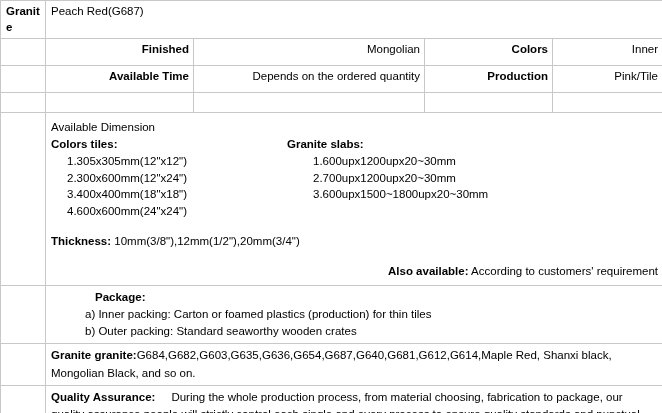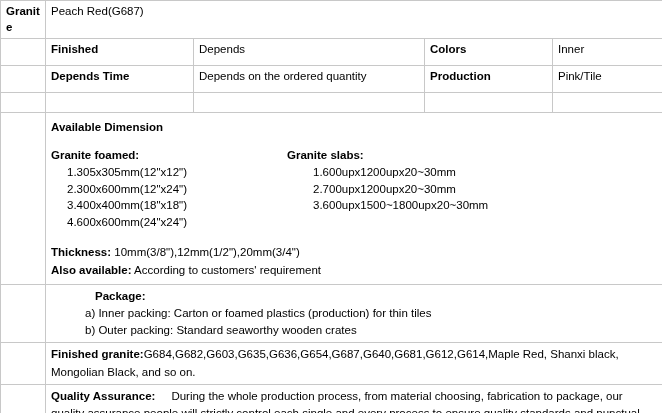--- a/index.html
+++ b/index.html
@@ -29,41 +29,41 @@
   table.grid td {
     border: 1px solid #c8c8c8;
     vertical-align: top;
     padding: 3px 4px 3px 5px;
     line-height: 1.35;
     font-size: 11.5px;
     word-wrap: break-word;
   }
   .b { font-weight: bold; }
   .r0 td { height: 20px; }
-  .rowline td { height: 20px; }
+  .rowline td { height: 20px; text-align: right; }
   .emptyrow td { height: 13px; }
 
   
   .dimblock {
     position: relative;
     padding-top: 4px;
     padding-bottom: 2px;
   }
-  .dim-title { font-weight: bold; margin-bottom: 12px; }
+  .dim-title { font-weight: normal; margin-bottom: 1px; }
   .dim-cols {
     display: flex;
     align-items: flex-start;
   }
   .dim-col-left { width: 236px; flex: 0 0 236px; }
   .dim-col-right { flex: 1 1 auto; }
   .dim-head { font-weight: bold; margin-bottom: 1px; }
   .dim-item { padding-left: 16px; line-height: 1.45; }
   .dim-item-r { padding-left: 26px; line-height: 1.45; }
   .thick-line { margin-top: 13px; line-height: 1.45; }
-  .also-line { line-height: 1.45; margin-top: 2px; }
+  .also-line { line-height: 1.45; margin-top: 14px; text-align: right; }
 
   .pack-title { font-weight: bold; line-height: 1.45; padding-left: 44px; }
   .pack-item { padding-left: 34px; line-height: 1.5; }
 
   .pop-line { line-height: 1.5; }
   .qa-line { line-height: 1.5; }
   .qa-indent { }
 </style>
 </head>
 <body>
@@ -80,49 +80,49 @@
 
     <tbody>
         <tr class="r0">
       <td class="b">Granite</td>
       <td colspan="4">Peach Red(G687)</td>
     </tr>
 
     <tr class="rowline">
       <td></td>
       <td class="b">Finished</td>
-      <td>Depends</td>
+      <td>Mongolian</td>
       <td class="b">Colors</td>
       <td>Inner</td>
     </tr>
 
     <tr class="rowline">
       <td></td>
-      <td class="b">Depends Time</td>
+      <td class="b">Available Time</td>
       <td>Depends on the ordered quantity</td>
       <td class="b">Production</td>
       <td>Pink/Tile</td>
     </tr>
 
     <tr class="emptyrow">
       <td></td>
       <td></td>
       <td></td>
       <td></td>
       <td></td>
     </tr>
 
     <tr>
       <td></td>
       <td colspan="4">
         <div class="dimblock">
           <div class="dim-title">Available Dimension</div>
           <div class="dim-cols">
             <div class="dim-col-left">
-              <div class="dim-head">Granite foamed:</div>
+              <div class="dim-head">Colors tiles:</div>
               <div class="dim-item">1.305x305mm(12"x12")</div>
               <div class="dim-item">2.300x600mm(12"x24")</div>
               <div class="dim-item">3.400x400mm(18"x18")</div>
               <div class="dim-item">4.600x600mm(24"x24")</div>
             </div>
             <div class="dim-col-right">
               <div class="dim-head">Granite slabs:</div>
               <div class="dim-item-r">1.600upx1200upx20~30mm</div>
               <div class="dim-item-r">2.700upx1200upx20~30mm</div>
               <div class="dim-item-r">3.600upx1500~1800upx20~30mm</div>
@@ -146,21 +146,21 @@
         <div class="pack-title">Package:</div>
         <div class="pack-item">a) Inner packing: Carton or foamed plastics (production) for thin tiles</div>
         <div class="pack-item">b) Outer packing: Standard seaworthy wooden crates</div>
       </td>
     </tr>
 
     <tr>
       <td></td>
       <td colspan="4">
         <div class="pop-line">
-          <span class="b">Finished granite:</span><span>G684,G682,G603,G635,G636,G654,G687,G640,G681,G612,G614,Maple Red, Shanxi black, Mongolian Black, and so on.</span>
+          <span class="b">Granite granite:</span><span>G684,G682,G603,G635,G636,G654,G687,G640,G681,G612,G614,Maple Red, Shanxi black, Mongolian Black, and so on.</span>
         </div>
       </td>
     </tr>
 
     <tr>
       <td></td>
       <td colspan="4">
         <div class="qa-line">
           <span class="b">Quality Assurance:</span>
           &nbsp;&nbsp;&nbsp;&nbsp;<span class="qa-indent">During the whole production process, from material choosing, fabrication to package, our quality assurance people will strictly control each single and every process to ensure quality standards and punctual delivery</span>

